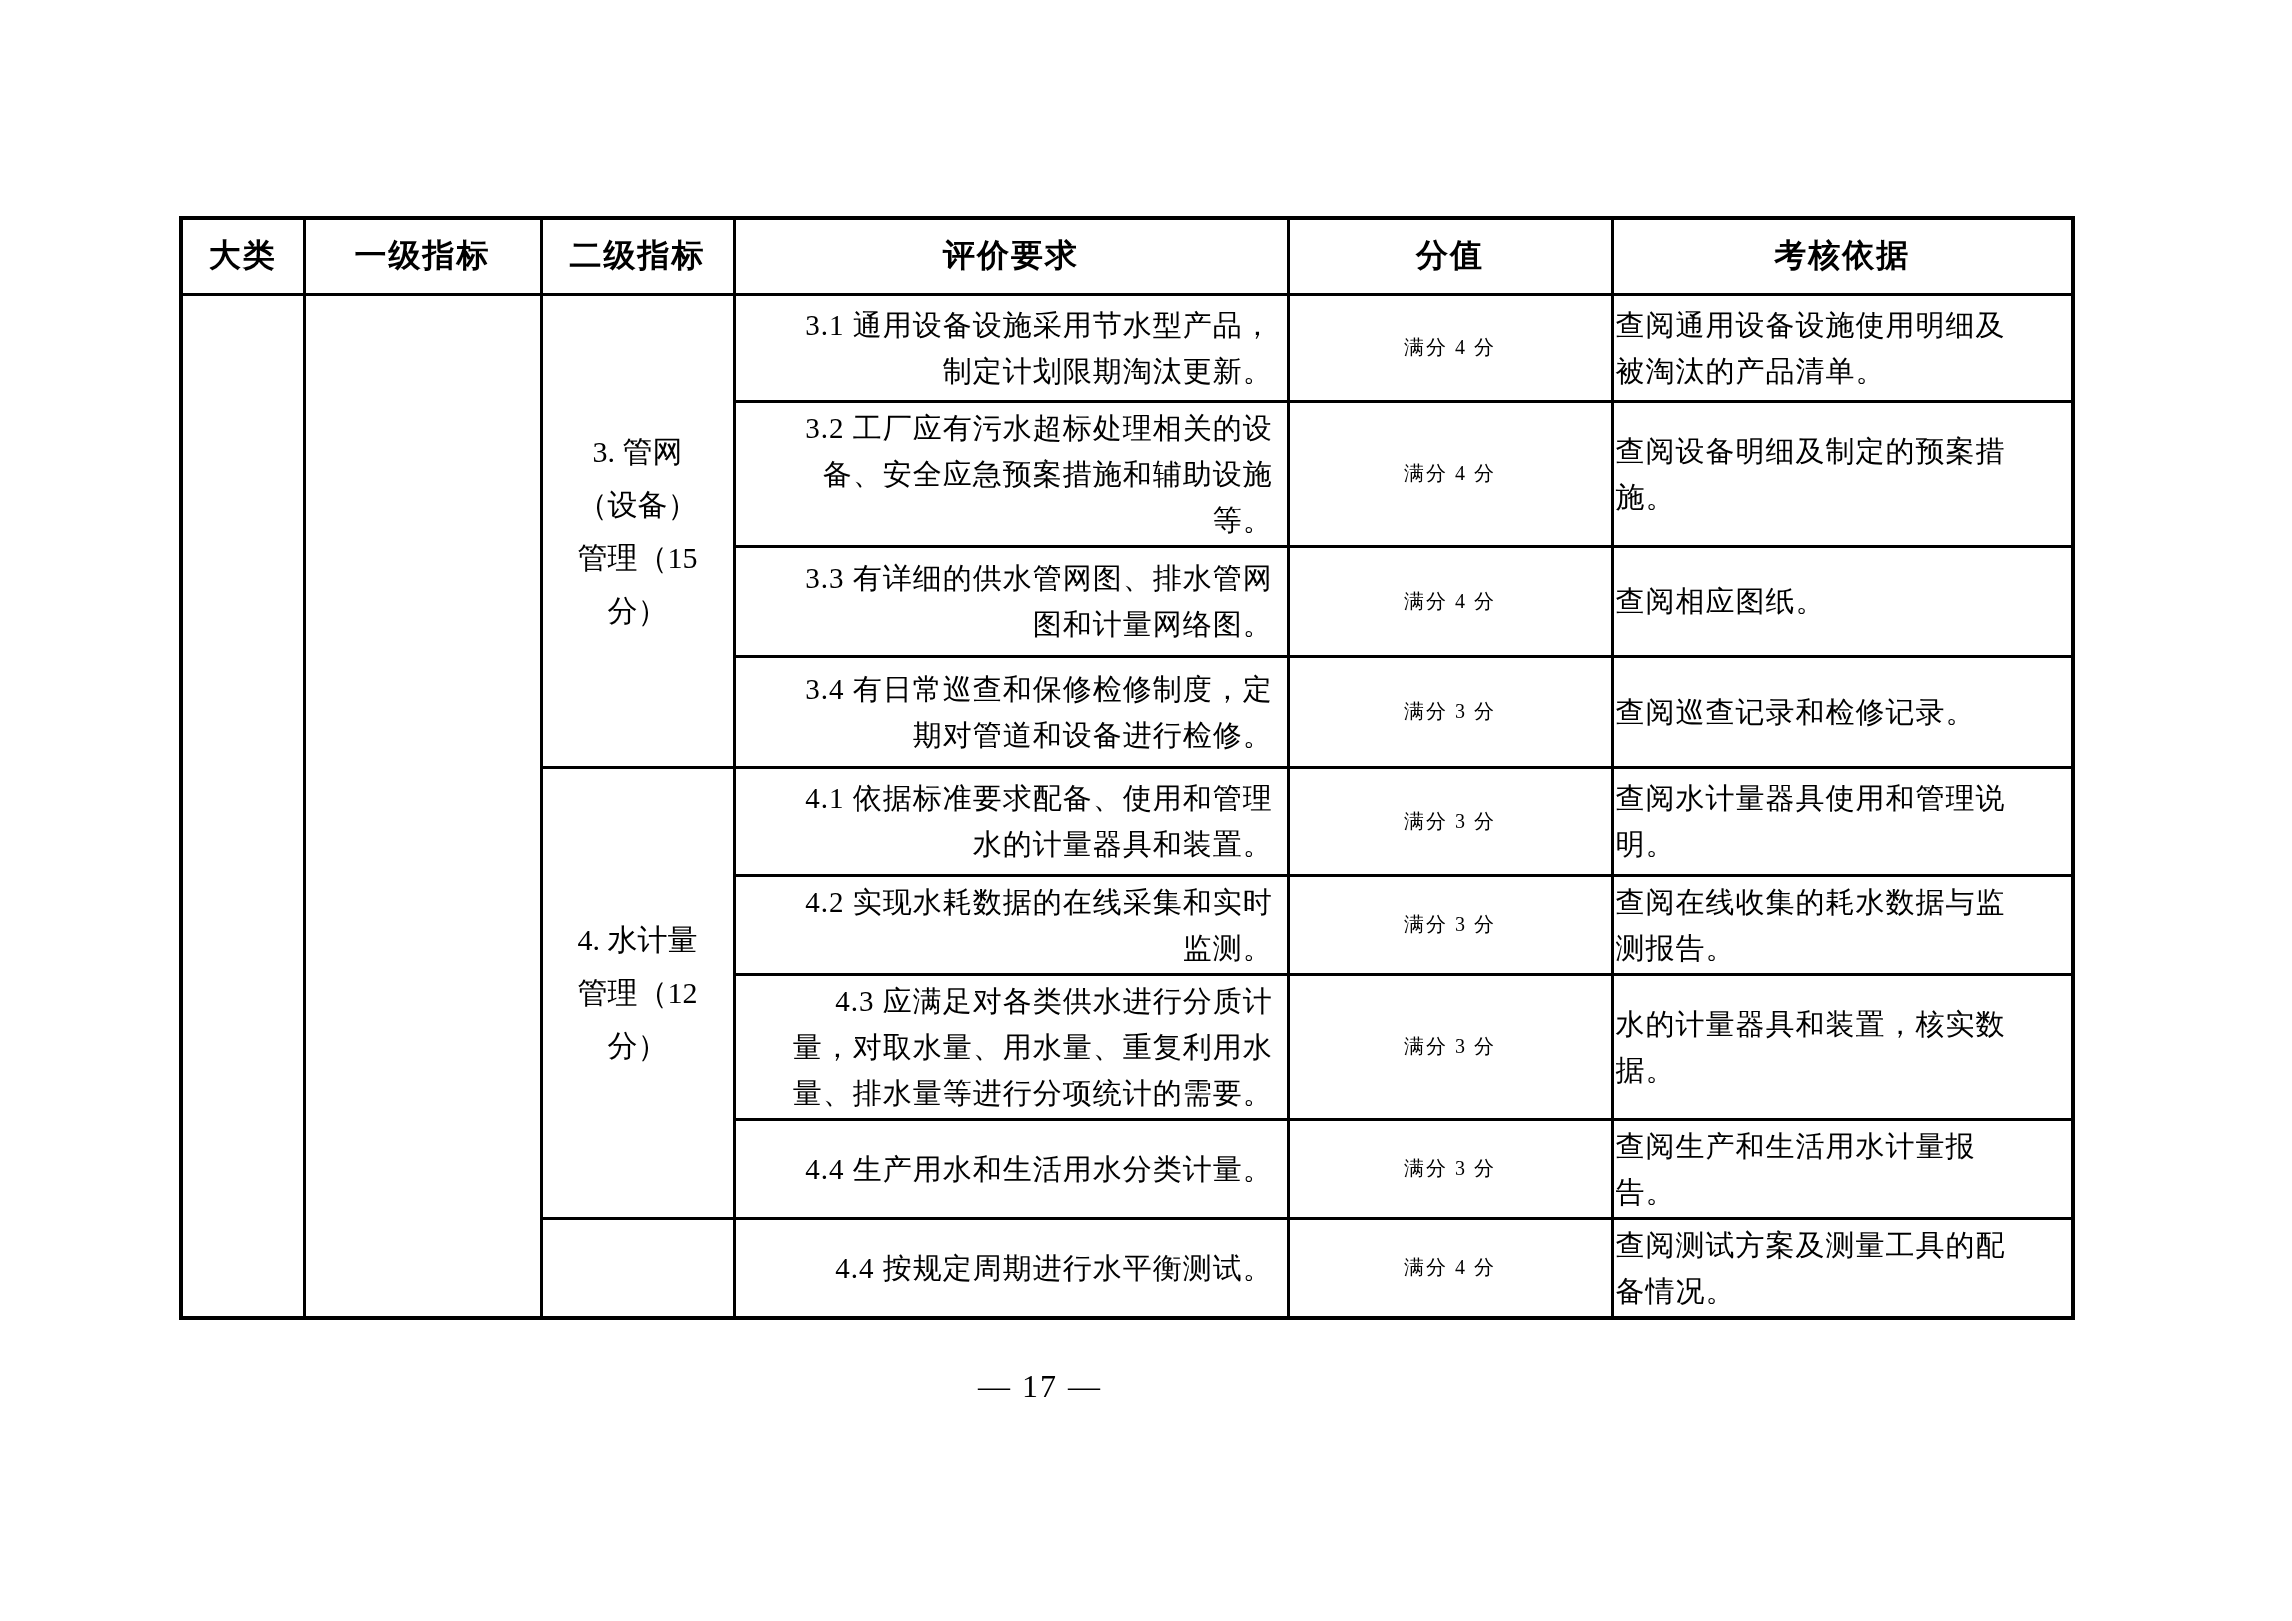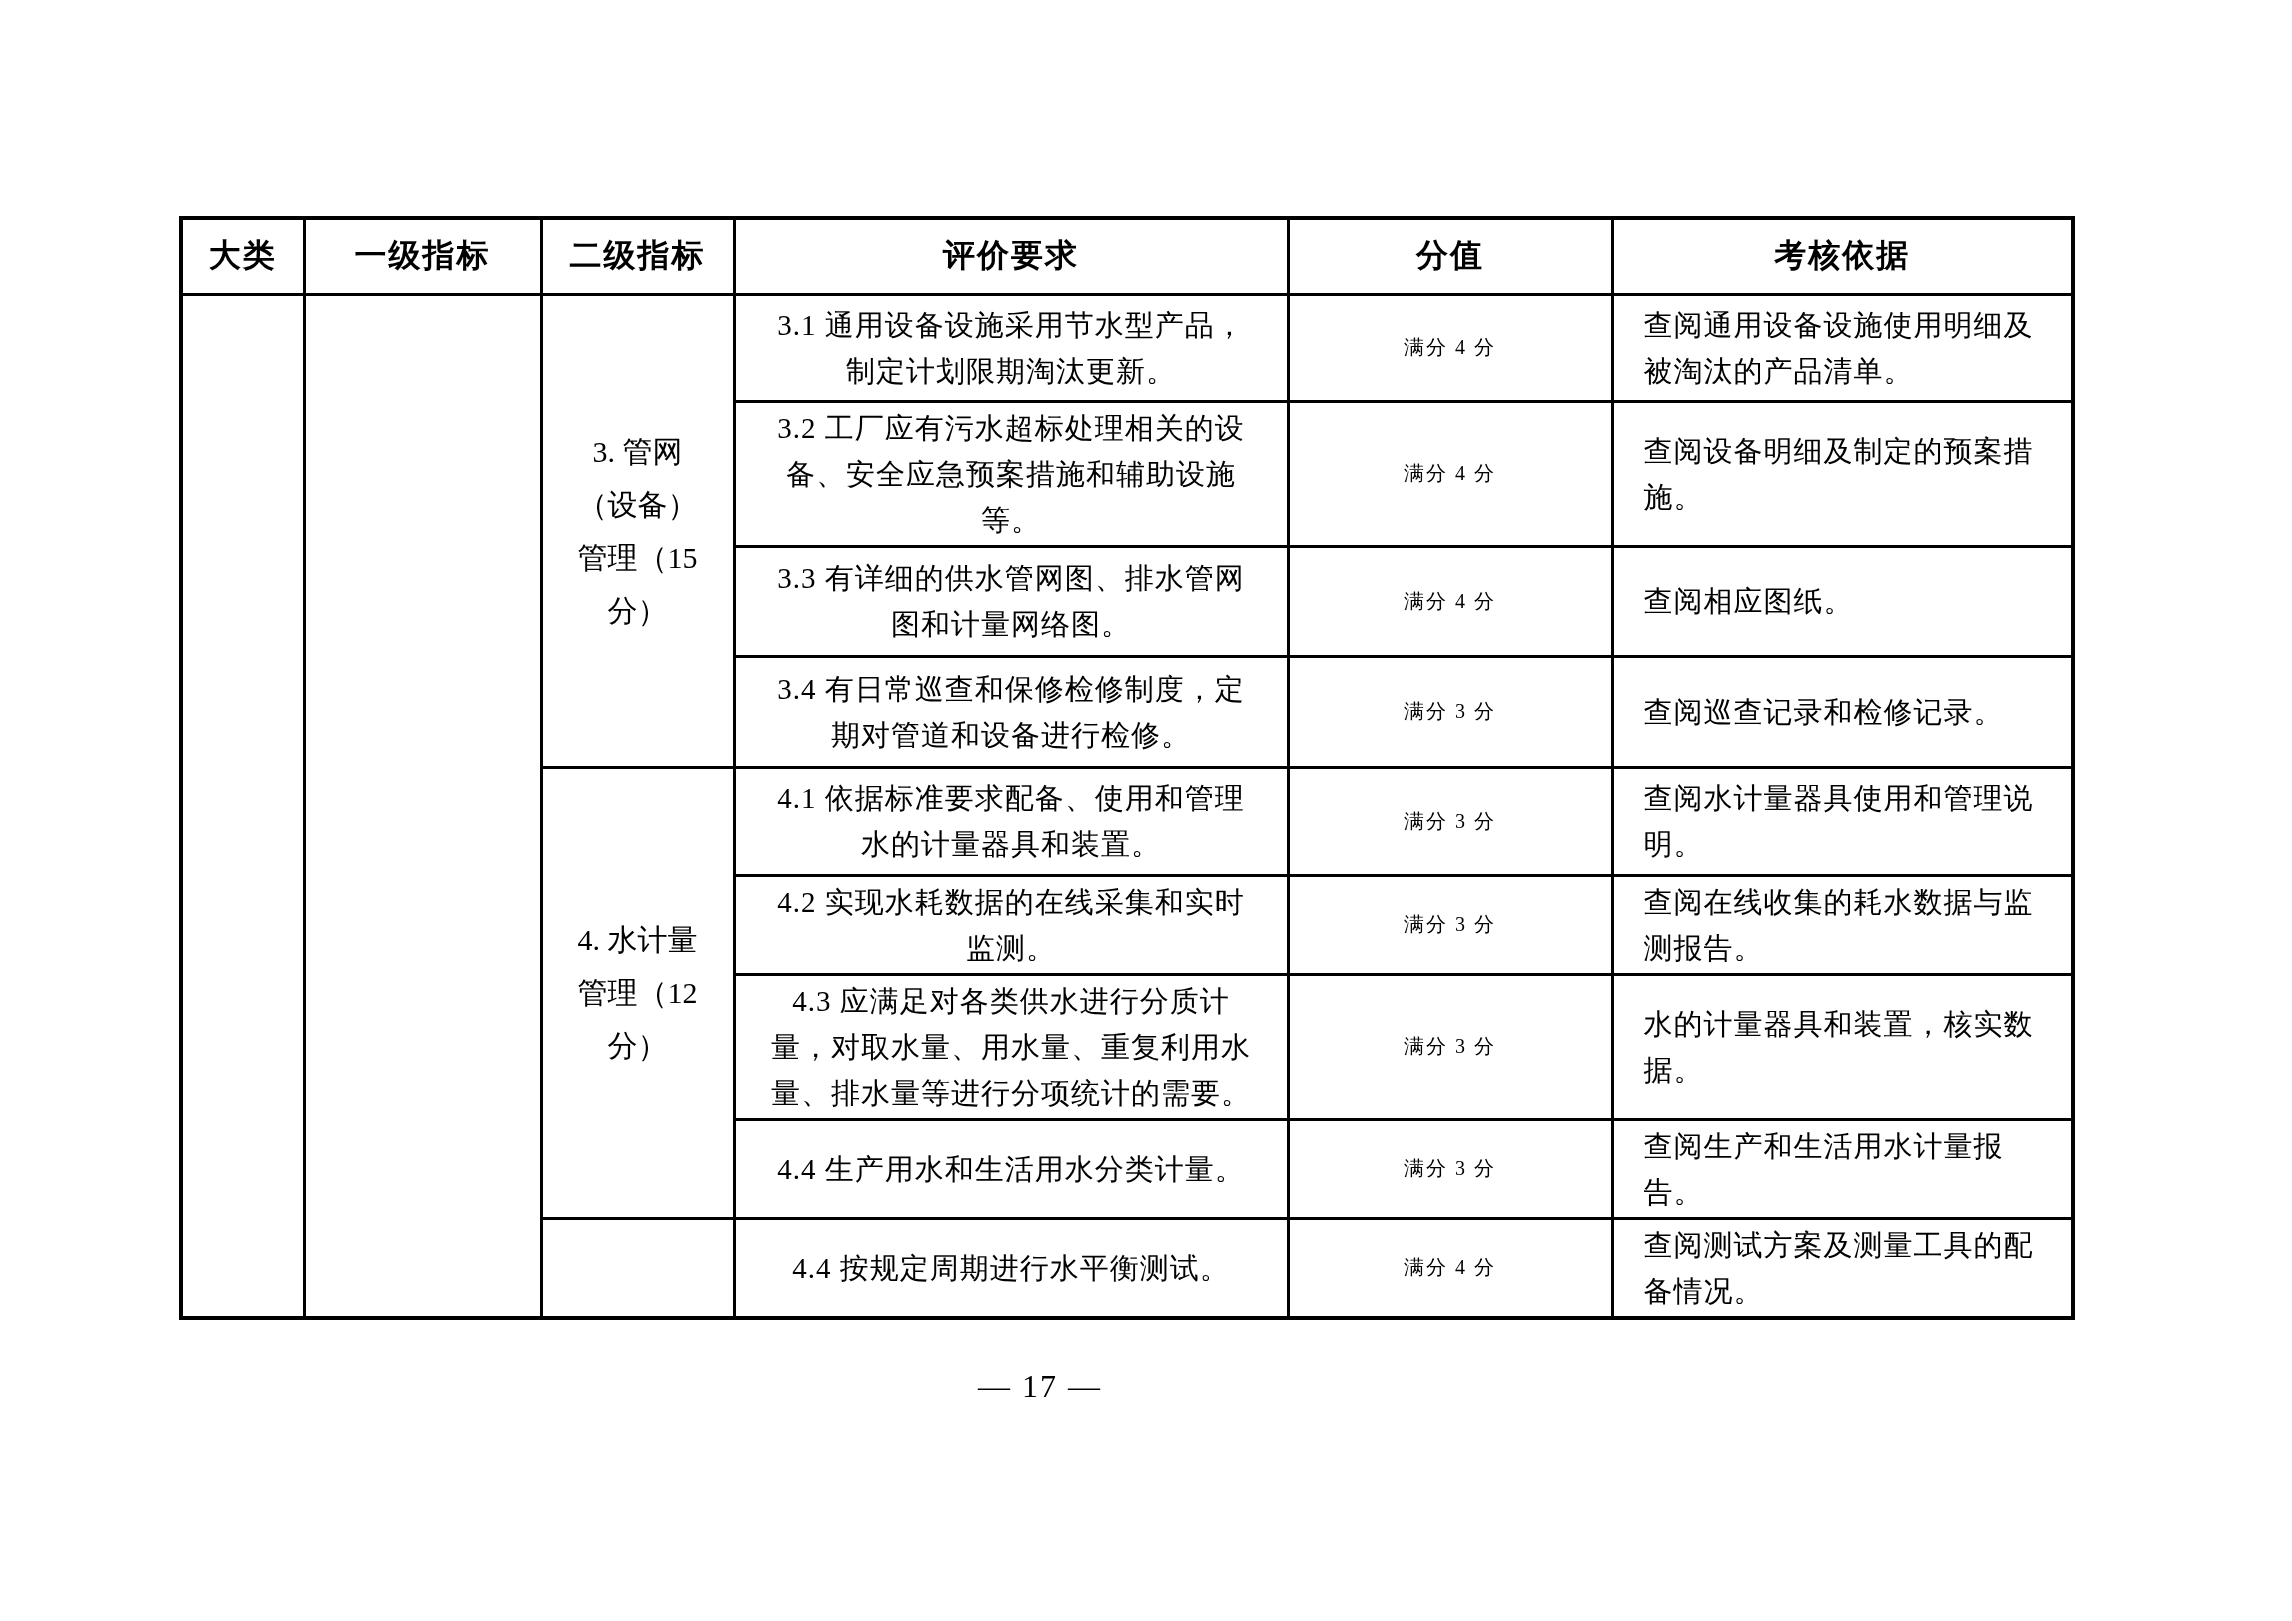--- a/index.html
+++ b/index.html
@@ -36,38 +36,38 @@
   }
   td.empty-col { background: #fff; }
   td.group-cell {
     text-align: center;
     font-size: 30px;
     line-height: 53px;
     white-space: pre-line;
     padding: 0 5px;
   }
   td.req-cell {
-    text-align: center;
+    text-align: right;
     font-size: 29px;
     line-height: 46px;
     white-space: pre-line;
     padding: 2px 13.7px;
     letter-spacing: 1px;
   }
   td.score-cell {
     text-align: center;
     font-size: 20px;
     letter-spacing: 2px;
   }
   td.basis-cell {
     text-align: left;
     font-size: 29px;
     line-height: 46px;
     white-space: pre-line;
-    padding: 2px 30px;
+    padding: 2px 2px;
     letter-spacing: 1px;
   }
   .page-number {
     position: absolute;
     left: 1040px;
     top: 1368px;
     transform: translateX(-50%);
     font-size: 32px;
     letter-spacing: 2px;
     white-space: nowrap;

